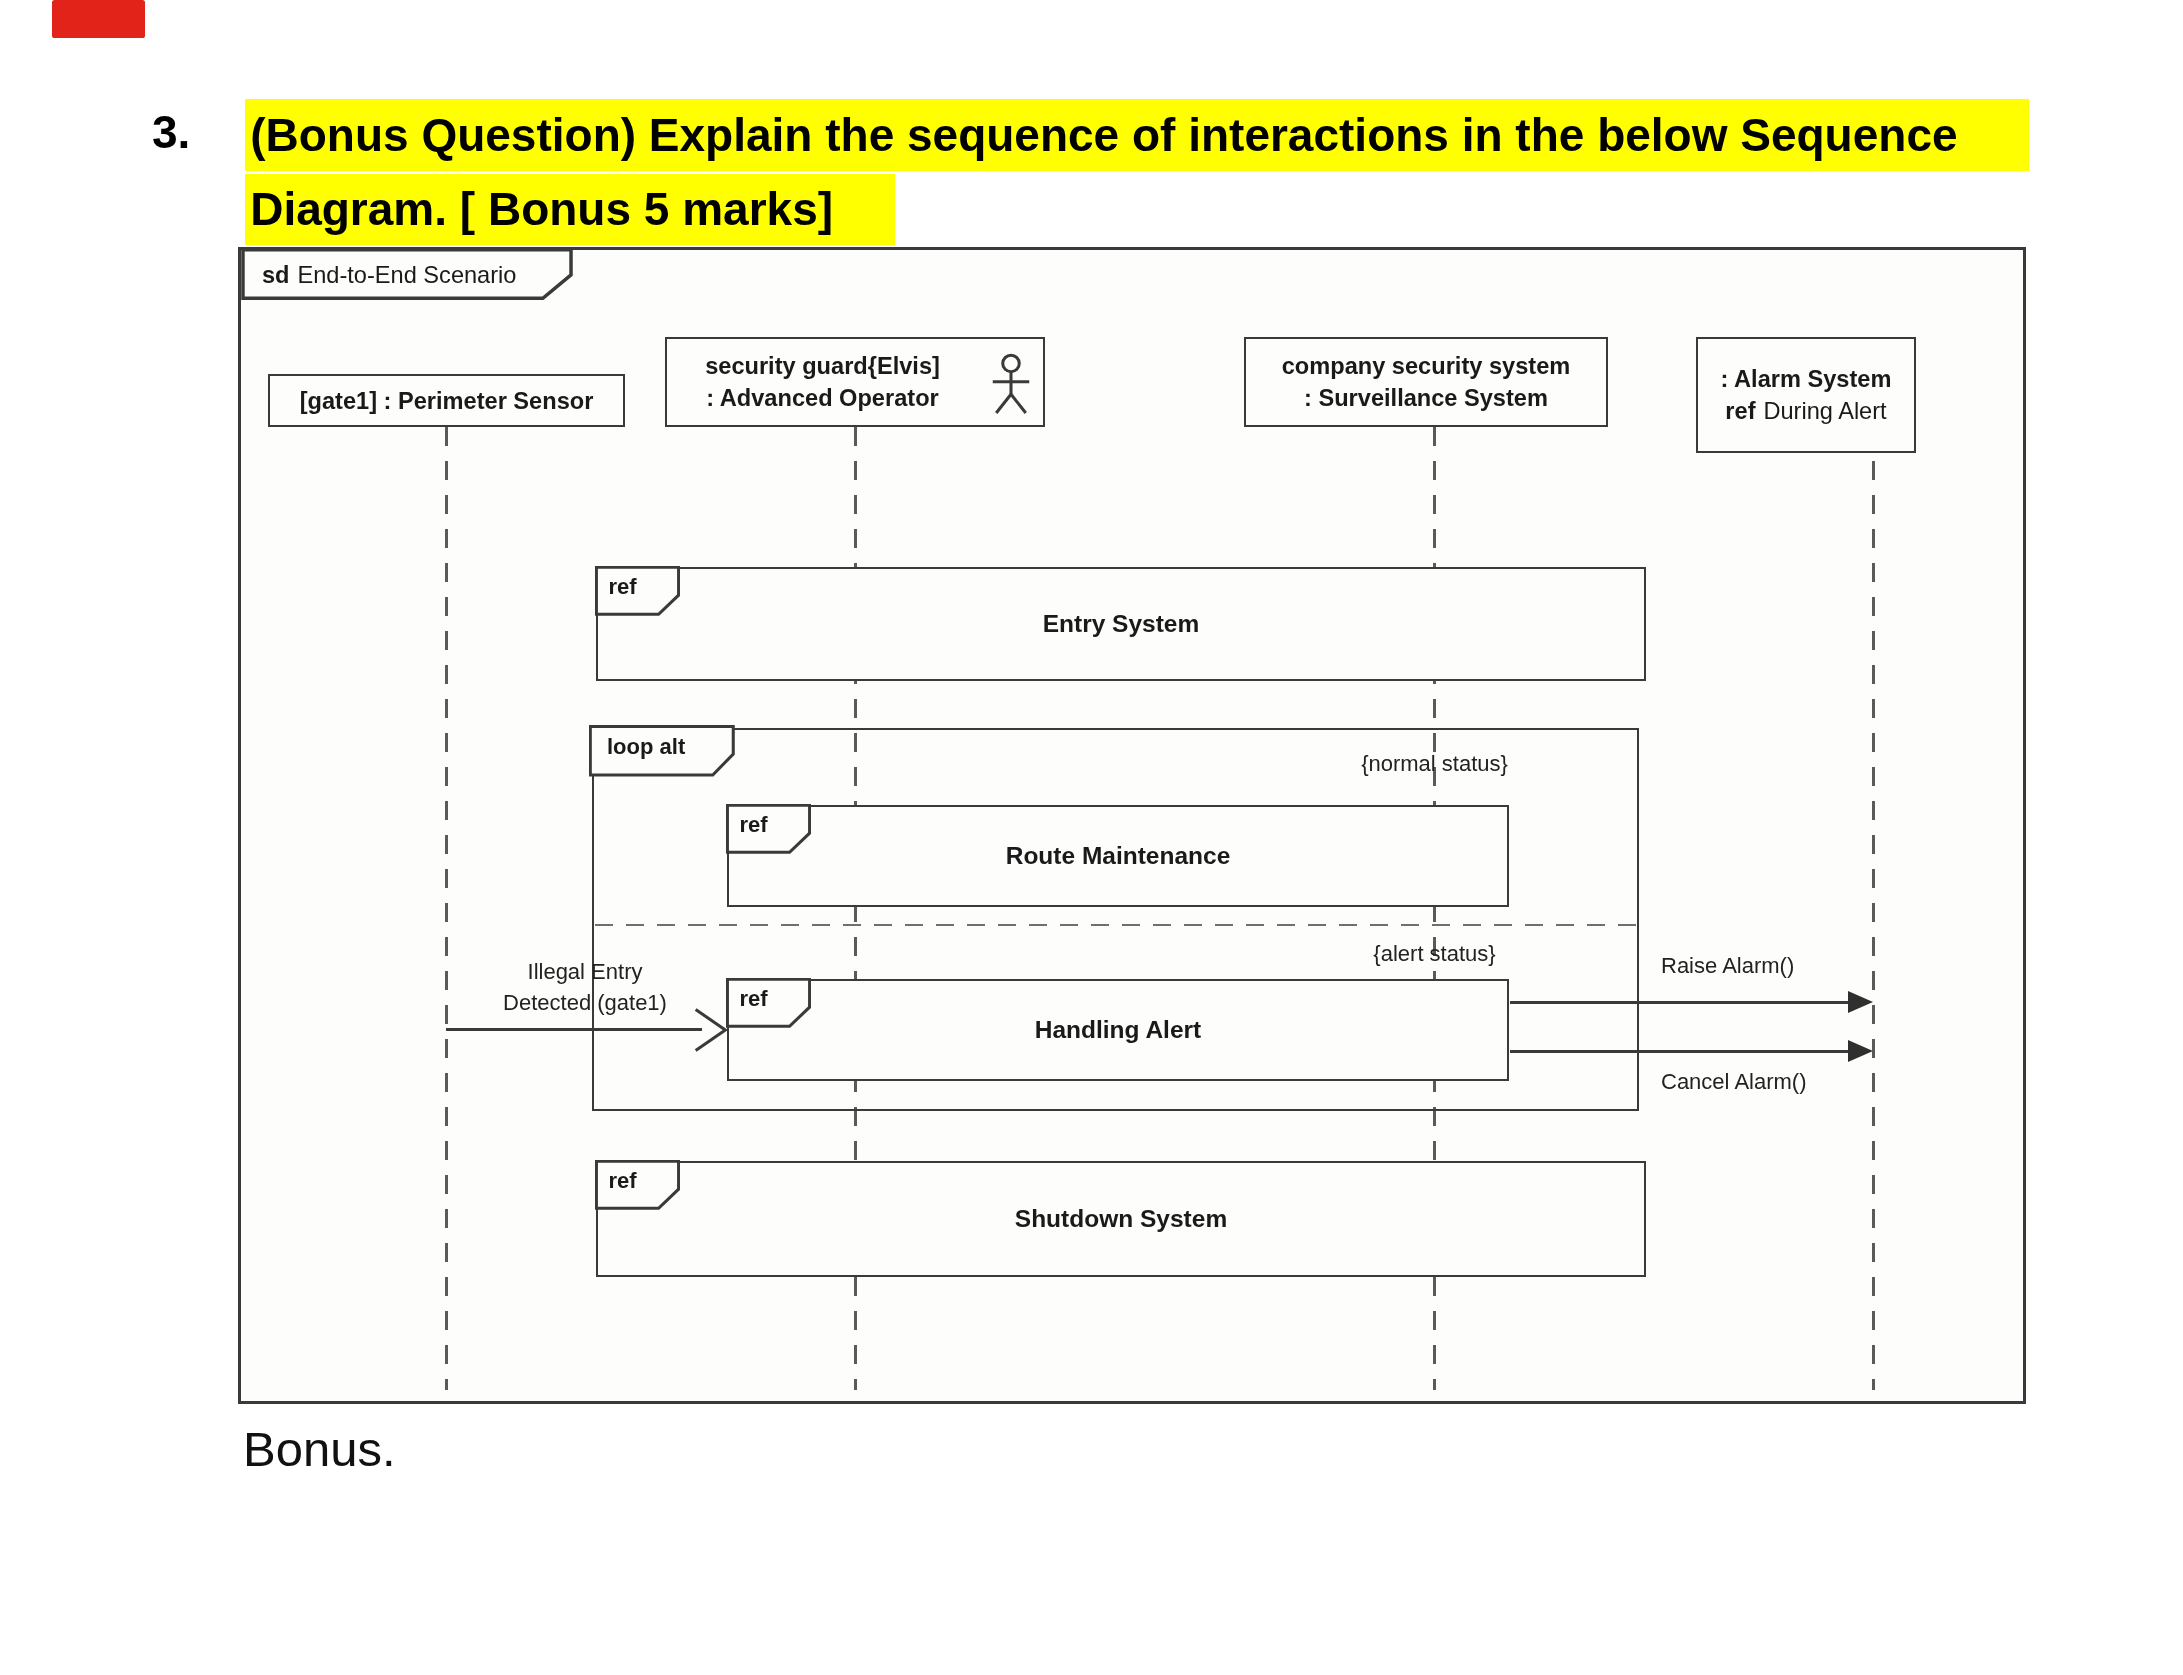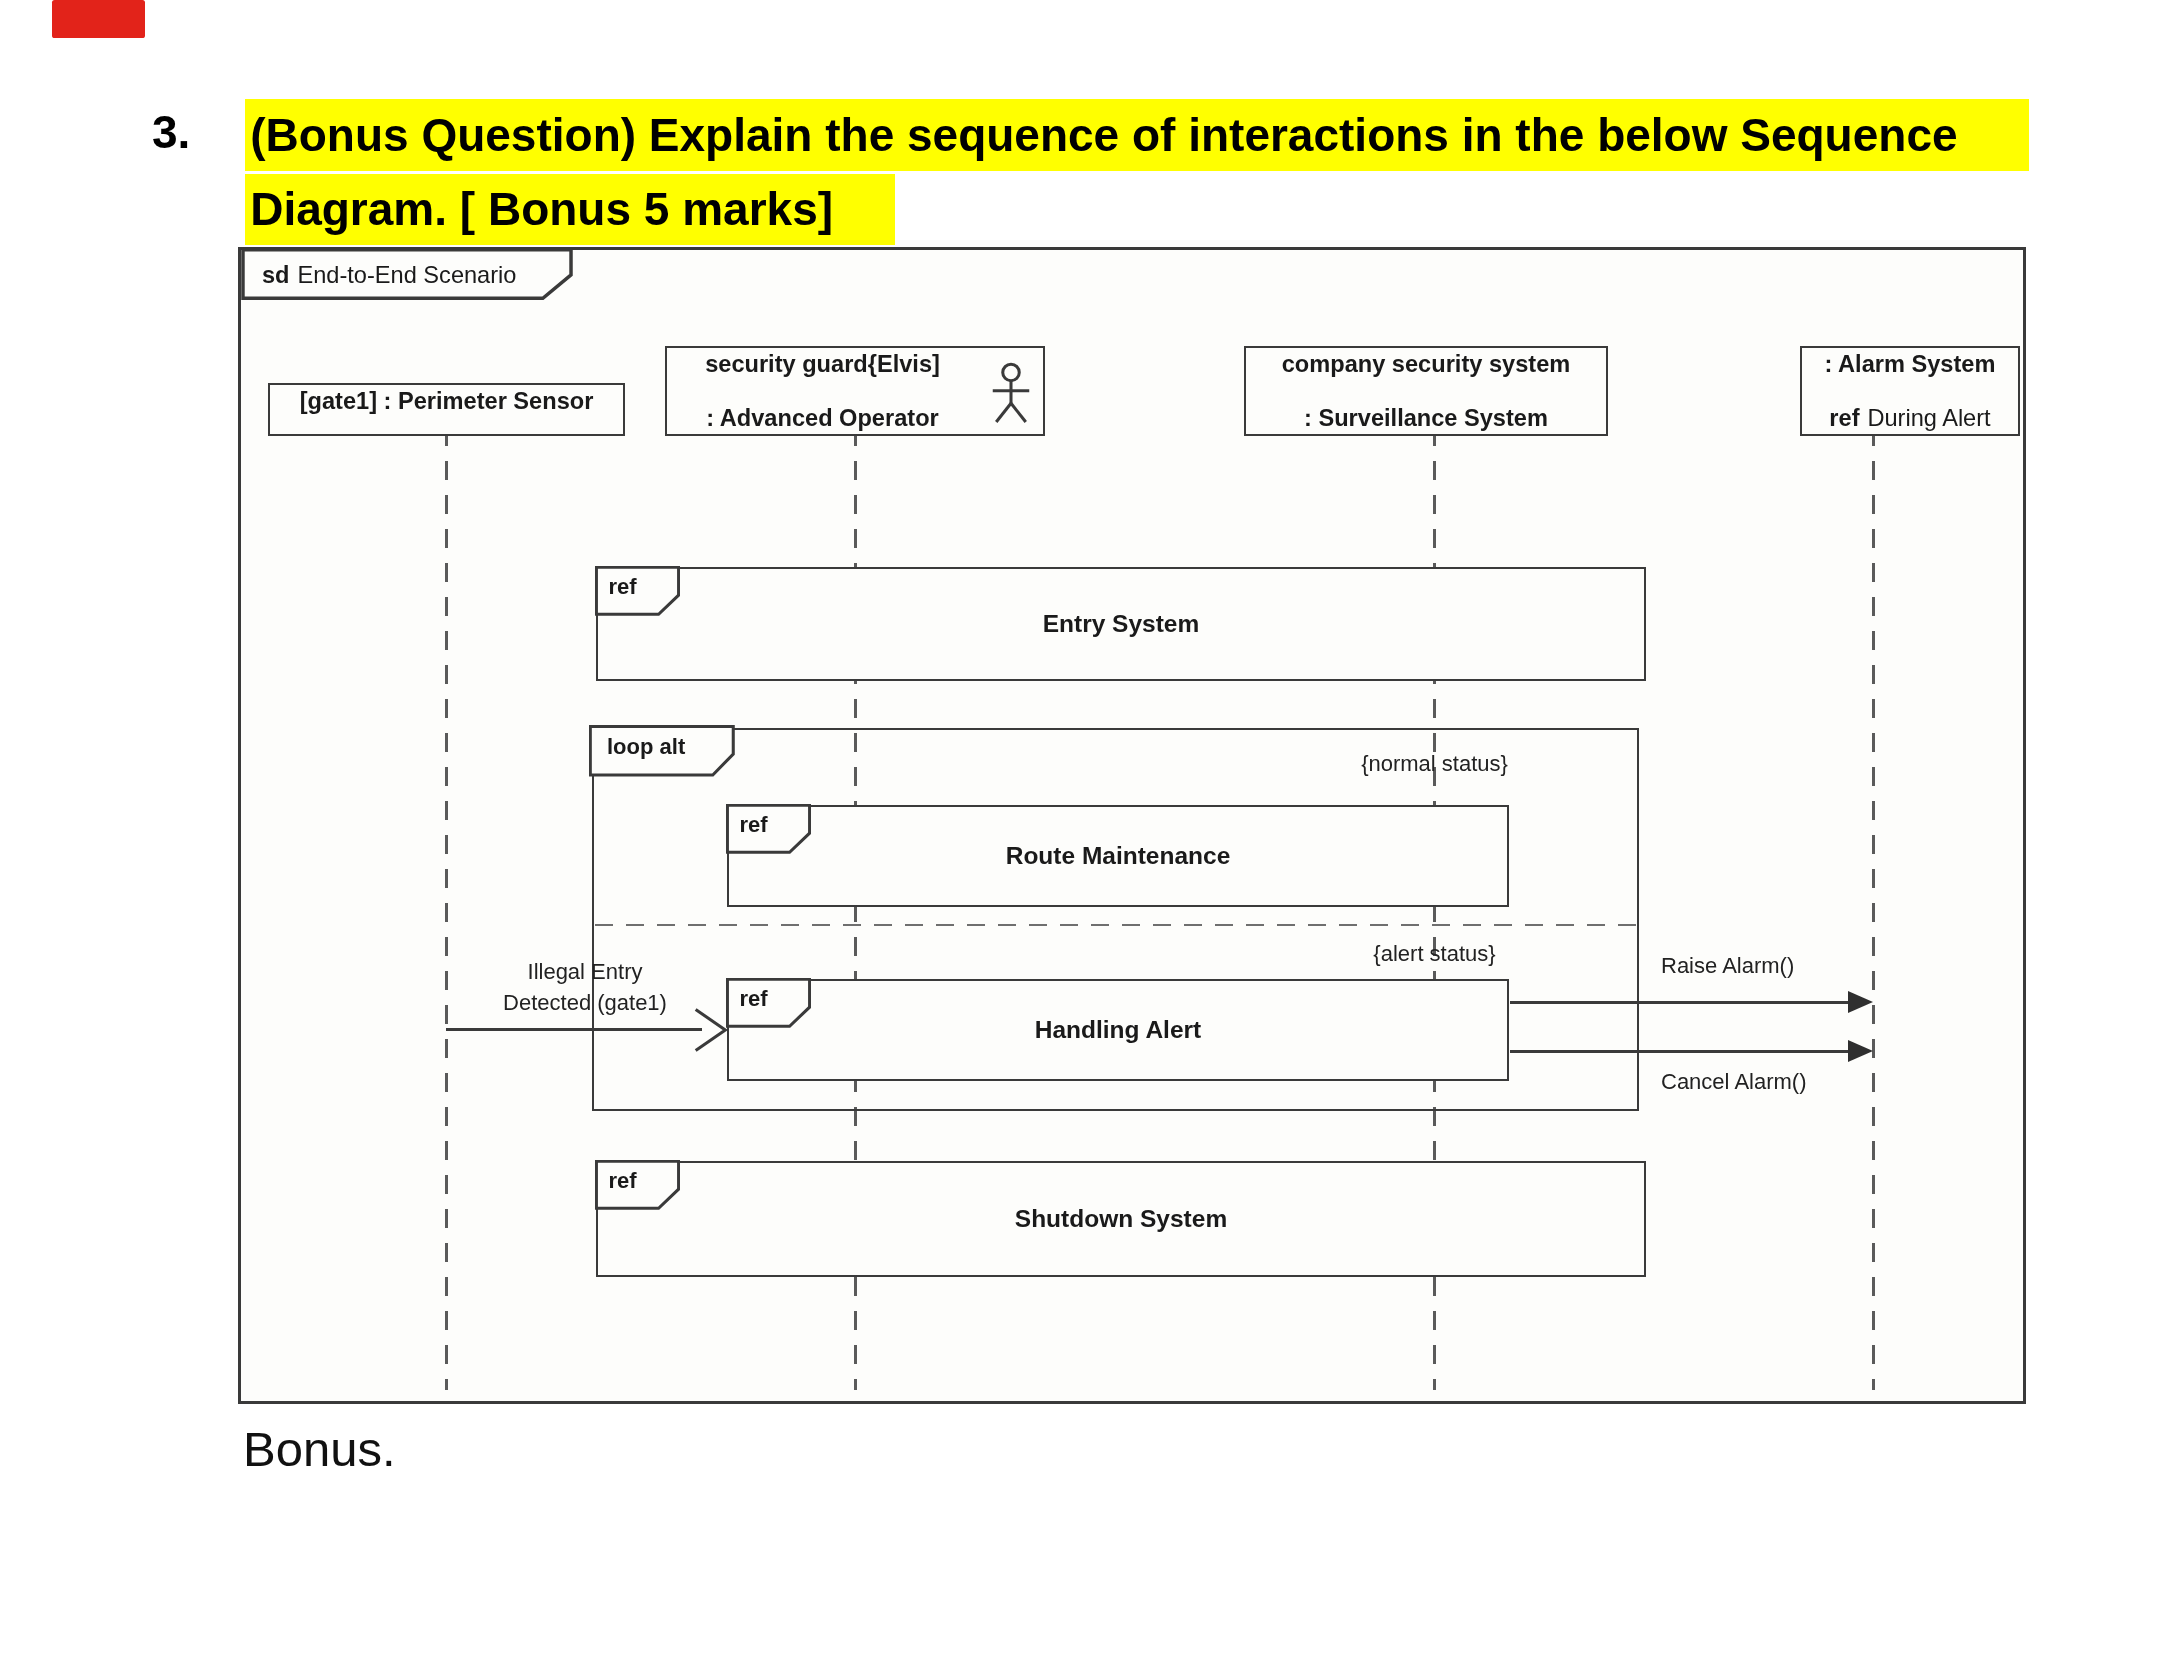--- a/index.html
+++ b/index.html
@@ -27,26 +27,26 @@
   .kw{font-weight:bold;}
   .kw-rest{margin-left:7.9px;}
 
   
   .lifeline{top:427px;width:2.6px;height:963px;
     background:repeating-linear-gradient(to bottom,#5a5a5a 0 19px,transparent 19px 34px);}
   .ll1{left:445px;} .ll2{left:854px;} .ll3{left:1433px;} .ll4{left:1872px;}
 
   
   .head{border:2.6px solid #3a3a3a;background:#fdfdfb;box-sizing:border-box;
-        display:flex;flex-direction:column;justify-content:space-between;align-items:center;
-        font-size:23.6px;font-weight:bold;line-height:32px;text-align:center;white-space:nowrap;margin-top:9px;}
+        display:flex;flex-direction:column;justify-content:center;align-items:center;
+        font-size:23.6px;font-weight:bold;line-height:32px;text-align:center;white-space:nowrap;}
   .head1{left:268px;top:374px;width:357px;height:53px;}
   .head2{left:665px;top:337px;width:380px;height:90px;padding-right:65px;}
   .head3{left:1244px;top:337px;width:364px;height:90px;}
-  .head4{left:1800px;top:337px;width:220px;height:90px;}
+  .head4{left:1696px;top:337px;width:220px;height:116px;}
   .head4 .plain{font-weight:normal;}
   .actor{position:absolute;right:9.6px;top:14px;}
 
   
   .frag{border:2.6px solid #3a3a3a;box-sizing:border-box;}
   .refbox{background:#fdfdfb;display:flex;align-items:center;justify-content:center;}
   .refbox .frag-label{font-size:24.5px;font-weight:bold;}
   .setup{left:596px;top:567px;width:1050px;height:114px;}
   .loopbox{left:592px;top:728px;width:1047px;height:383px;background:transparent;}
   .route{left:727px;top:805px;width:782px;height:102px;}

